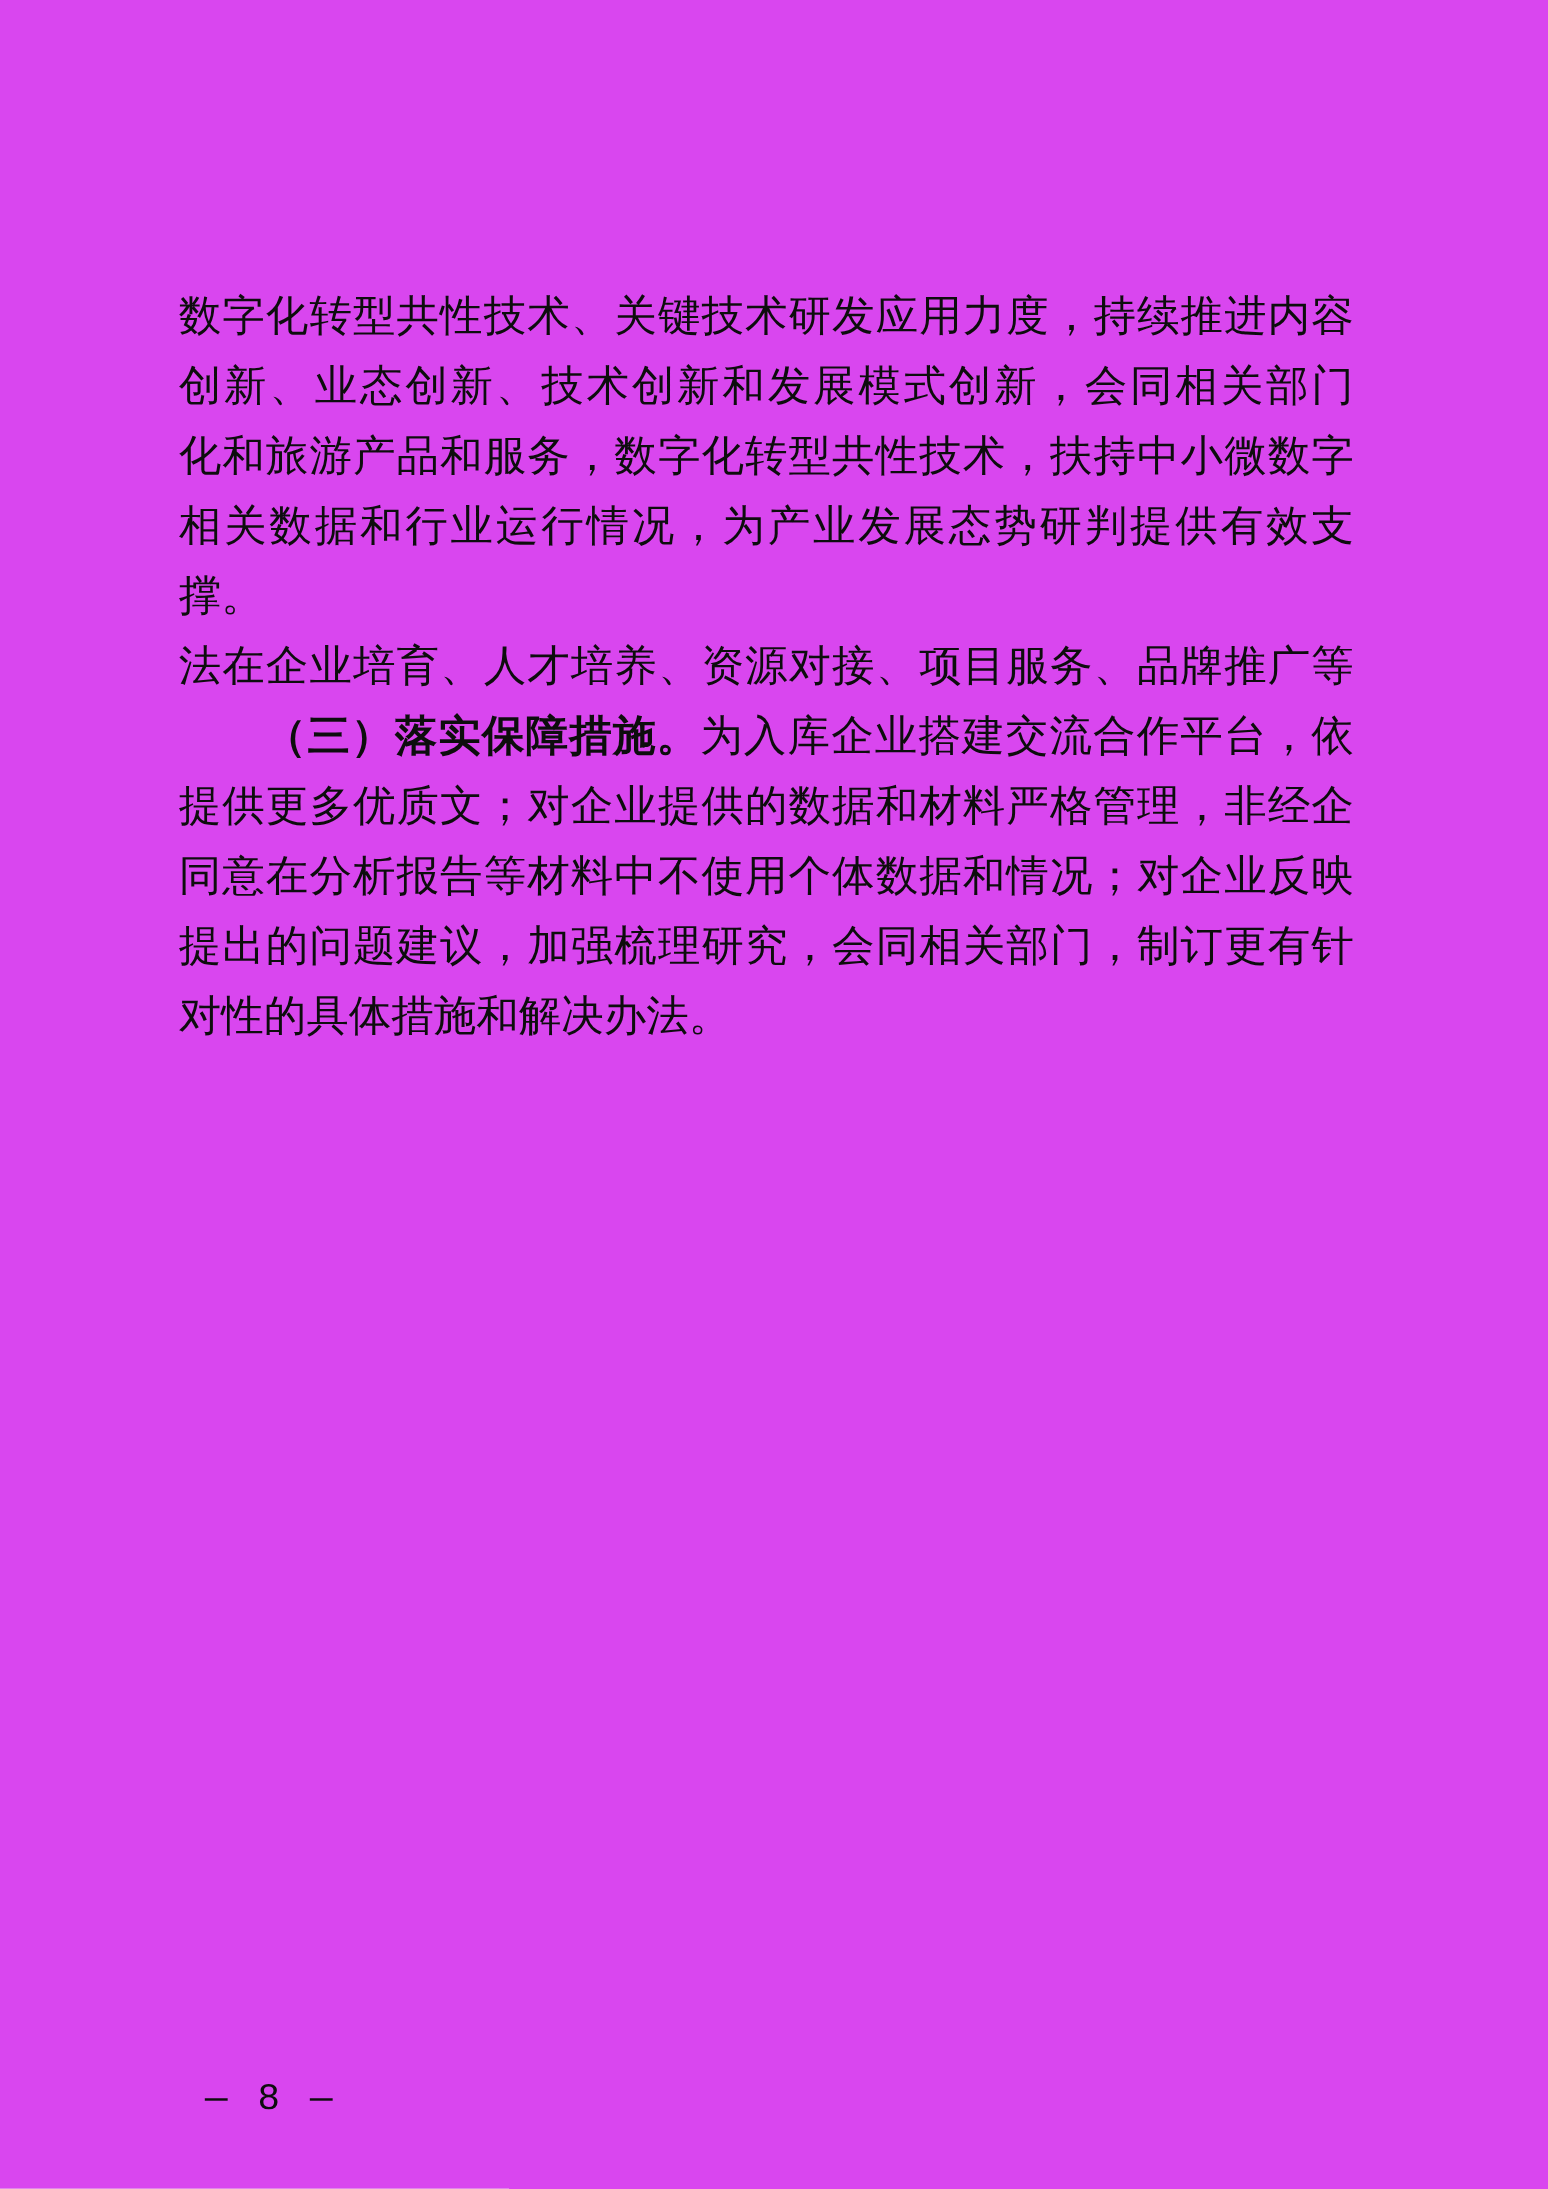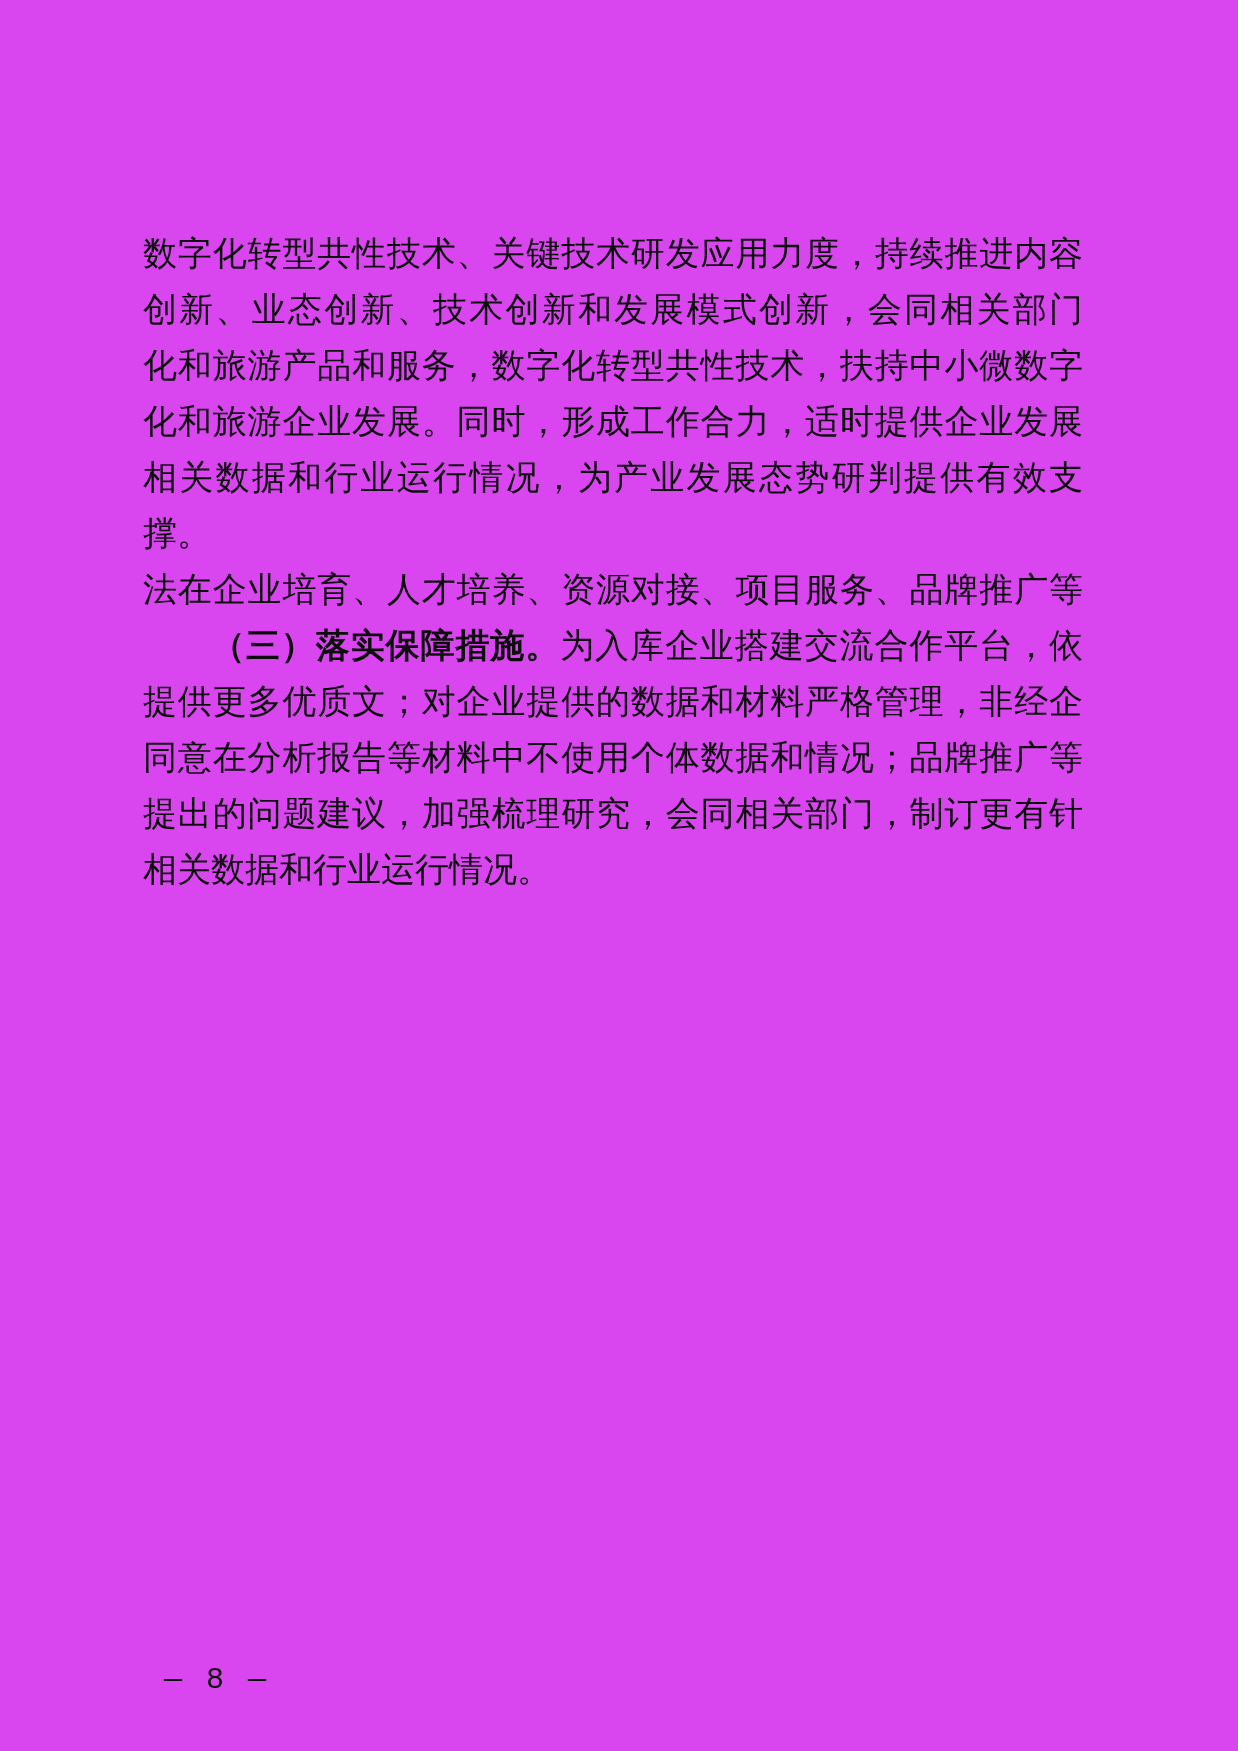--- a/index.html
+++ b/index.html
@@ -57,29 +57,28 @@
 </style>
 </head>
 <body>
 
 <div class="page">
   <div class="text-block">
       <div class="para">
         <div class="line"><span>数字化转型共性技术、关键技术研发应用力度，持续推进内容</span></div>
         <div class="line"><span>创新、业态创新、技术创新和发展模式创新，会同相关部门</span></div>
         <div class="line"><span>化和旅游产品和服务，数字化转型共性技术，扶持中小微数字文</span></div>
-        <div class="line"><span>化和旅游企业发展。同时，形成工作合力，适时提供企业发展</span></div>
         <div class="line"><span>相关数据和行业运行情况，为产业发展态势研判提供有效支</span></div>
         <div class="line last-line"><span>撑。</span></div>
       </div>
       <div class="para">
         <div class="line"><span>法在企业培育、人才培养、资源对接、项目服务、品牌推广等</span></div>
         <div class="line first-indent"><span class="seg-bold">（三）落实保障措施。</span><span>为入库企业搭建交流合作平台，依</span></div>
         <div class="line"><span>提供更多优质文；对企业提供的数据和材料严格管理，非经企业</span></div>
-        <div class="line"><span>同意在分析报告等材料中不使用个体数据和情况；品牌推广等</span></div>
+        <div class="line"><span>同意在分析报告等材料中不使用个体数据和情况；对企业反映</span></div>
         <div class="line"><span>提出的问题建议，加强梳理研究，会同相关部门，制订更有针</span></div>
-        <div class="line last-line"><span>相关数据和行业运行情况。</span></div>
+        <div class="line last-line"><span>对性的具体措施和解决办法。</span></div>
       </div>
     </div>
   <div class="footer">
     <span>— 8 —</span>
   </div>
 </div>
 
 </body></html>

